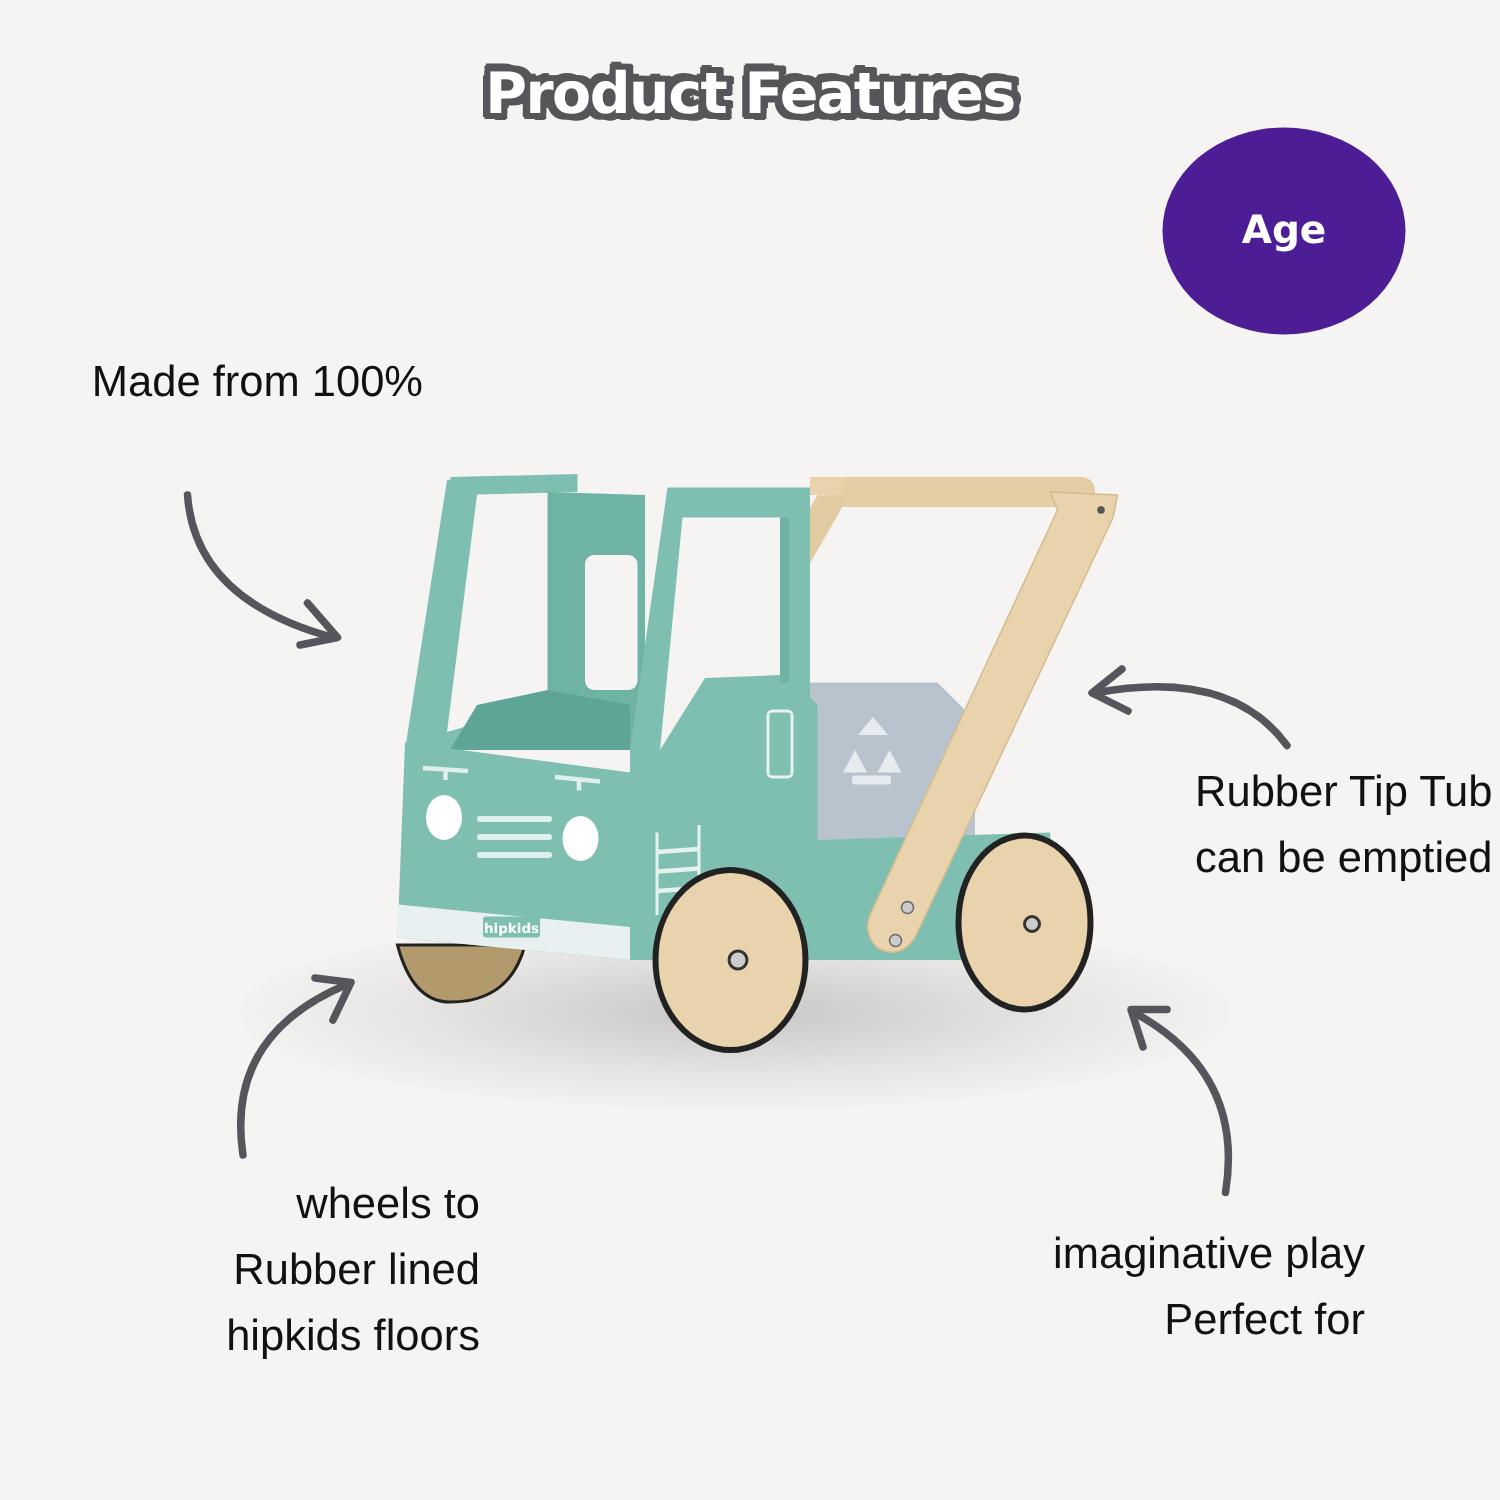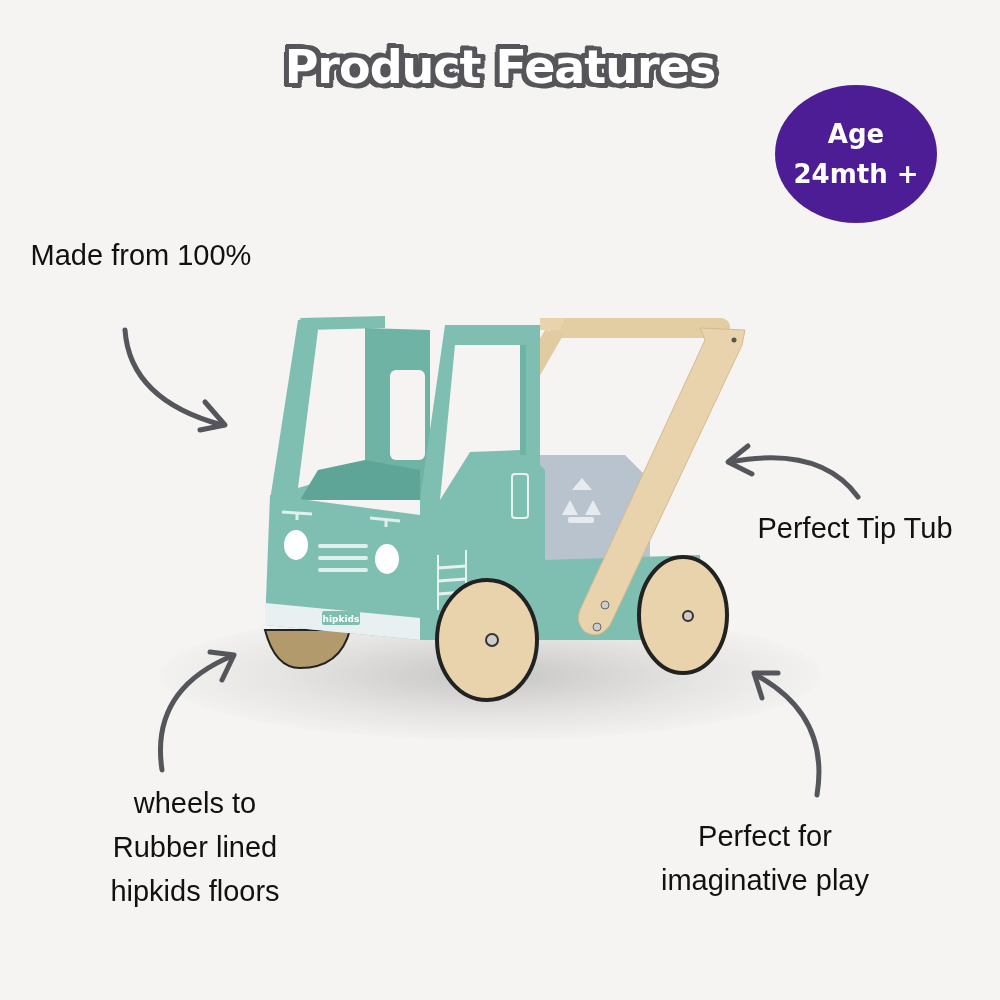--- a/index.html
+++ b/index.html
@@ -1,56 +1,55 @@
 <!DOCTYPE html>
 <html><head>
 <meta charset="utf-8">
 <style>
   html, body { margin: 0; padding: 0; }
   body { width: 1000px; height: 1000px; background: #f5f4f2; overflow: hidden; position: relative; font-family: "DejaVu Sans", sans-serif; }
   .title {
     position: absolute; left: 0; top: 40px; width: 1000px; text-align: center;
-    font-family: "DejaVu Sans", sans-serif; font-weight: bold; font-size: 46px; letter-spacing: -1px;
+    font-family: "DejaVu Sans", sans-serif; font-weight: bold; font-size: 38px; letter-spacing: -1px;
     color: #ffffff;
     -webkit-text-stroke: 0;
     text-shadow:
       -4px -4px 0 #55555a, 4px -4px 0 #55555a, -4px 4px 0 #55555a, 4px 4px 0 #55555a,
       0 -4px 0 #55555a, 0 4px 0 #55555a, -4px 0 0 #55555a, 4px 0 0 #55555a,
       -3px -5px 0 #55555a, 3px 5px 0 #55555a, -5px 3px 0 #55555a, 5px -3px 0 #55555a;
   }
   .age-badge {
     position: absolute; left: 775px; top: 85px; width: 162px; height: 138px; border-radius: 50%;
     background: #4c1d95; color: #fff; display: flex; flex-direction: column; align-items: center; justify-content: center;
     font-weight: bold; font-size: 26px; line-height: 40px;
   }
   .age-badge span { display: block; }
   .label {
     position: absolute; font-family: "Liberation Sans", sans-serif; font-size: 29px; color: #111;
     text-align: center; line-height: 44px;
   }
-  .label span { display: block; }
+  .label span { display: block; text-align: right; }
   #lbl-birch { left: 0; top: 233px; width: 282px; }
   #lbl-tip { left: 715px; top: 506px; width: 280px; }
   #lbl-rubber { left: 70px; top: 781px; width: 250px; }
   #lbl-play { left: 620px; top: 814px; width: 290px; }
   svg.arrow { position: absolute; overflow: visible; }
   .shadow {
     position: absolute; left: 160px; top: 610px; width: 660px; height: 130px; border-radius: 50%;
     background: radial-gradient(ellipse at center, rgba(160,160,160,0.55) 0%, rgba(200,200,200,0.35) 45%, rgba(245,244,242,0) 75%);
   }
   .product { position: absolute; left: 240px; top: 300px; width: 520px; height: 420px; }
 </style>
 </head>
 <body>
 
 <div class="title">Product Features</div>
 
 <div class="age-badge">
   <span>Age</span>
-  <span>24mth +</span>
 </div>
 
 <div class="shadow"></div>
 
 <svg class="product" viewBox="240 300 520 420" xmlns="http://www.w3.org/2000/svg">
 
   <path d="M265 630 Q275 668 300 668 Q340 668 350 630 Z" fill="#b39a6d" stroke="#222" stroke-width="2"></path>
 
   <rect x="550" y="318" width="180" height="20" rx="9" fill="#e3cda3"></rect>
   <path d="M540 318 L565 318 L560 330 L540 330 Z" fill="#e8d3ad"></path>
@@ -113,37 +112,38 @@
 
 <div class="label" id="lbl-birch">
   <span>Made from 100%</span>
 </div>
 <svg class="arrow" style="left:0;top:0" width="1" height="1">
   <path d="M125 330 Q130 400 222 425" stroke="#55565c" stroke-width="5" fill="none" stroke-linecap="round"></path>
   <path d="M205 402 L225 425 L200 430" stroke="#55565c" stroke-width="5" fill="none" stroke-linecap="round" stroke-linejoin="round"></path>
 </svg>
 
 <div class="label" id="lbl-tip">
-  <span>Perfect Tip Tub</span>
+  <span>Rubber Tip Tub</span>
+  <span>can be emptied</span>
 </div>
 <svg class="arrow" style="left:0;top:0" width="1" height="1">
   <path d="M858 497 Q820 445 730 462" stroke="#55565c" stroke-width="5" fill="none" stroke-linecap="round"></path>
   <path d="M748 446 L728 462 L752 474" stroke="#55565c" stroke-width="5" fill="none" stroke-linecap="round" stroke-linejoin="round"></path>
 </svg>
 
 <div class="label" id="lbl-rubber">
   <span>wheels to</span>
   <span>Rubber lined</span>
   <span>hipkids floors</span>
 </div>
 <svg class="arrow" style="left:0;top:0" width="1" height="1">
   <path d="M162 770 Q150 690 232 656" stroke="#55565c" stroke-width="5" fill="none" stroke-linecap="round"></path>
   <path d="M210 652 L234 655 L222 680" stroke="#55565c" stroke-width="5" fill="none" stroke-linecap="round" stroke-linejoin="round"></path>
 </svg>
 
 <div class="label" id="lbl-play">
+  <span>imaginative play</span>
   <span>Perfect for</span>
-  <span>imaginative play</span>
 </div>
 <svg class="arrow" style="left:0;top:0" width="1" height="1">
   <path d="M817 795 Q830 715 756 675" stroke="#55565c" stroke-width="5" fill="none" stroke-linecap="round"></path>
   <path d="M778 673 L754 673 L762 698" stroke="#55565c" stroke-width="5" fill="none" stroke-linecap="round" stroke-linejoin="round"></path>
 </svg>
 
 </body></html>

